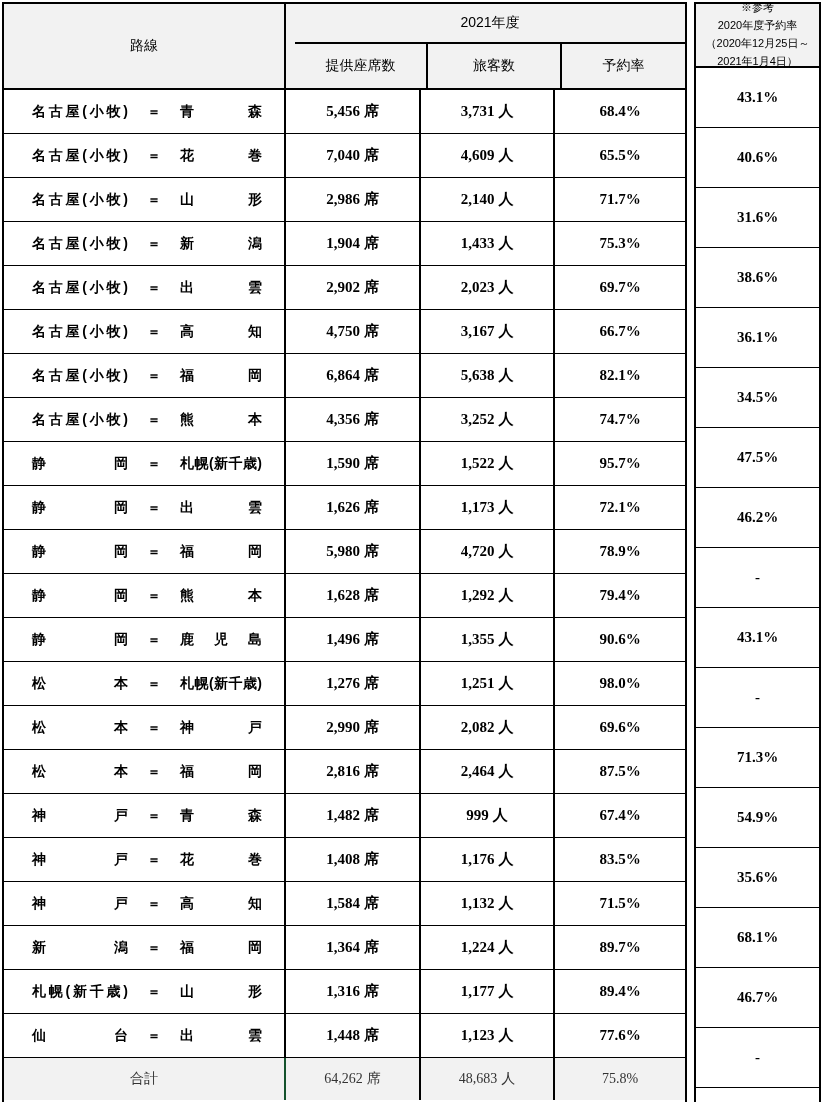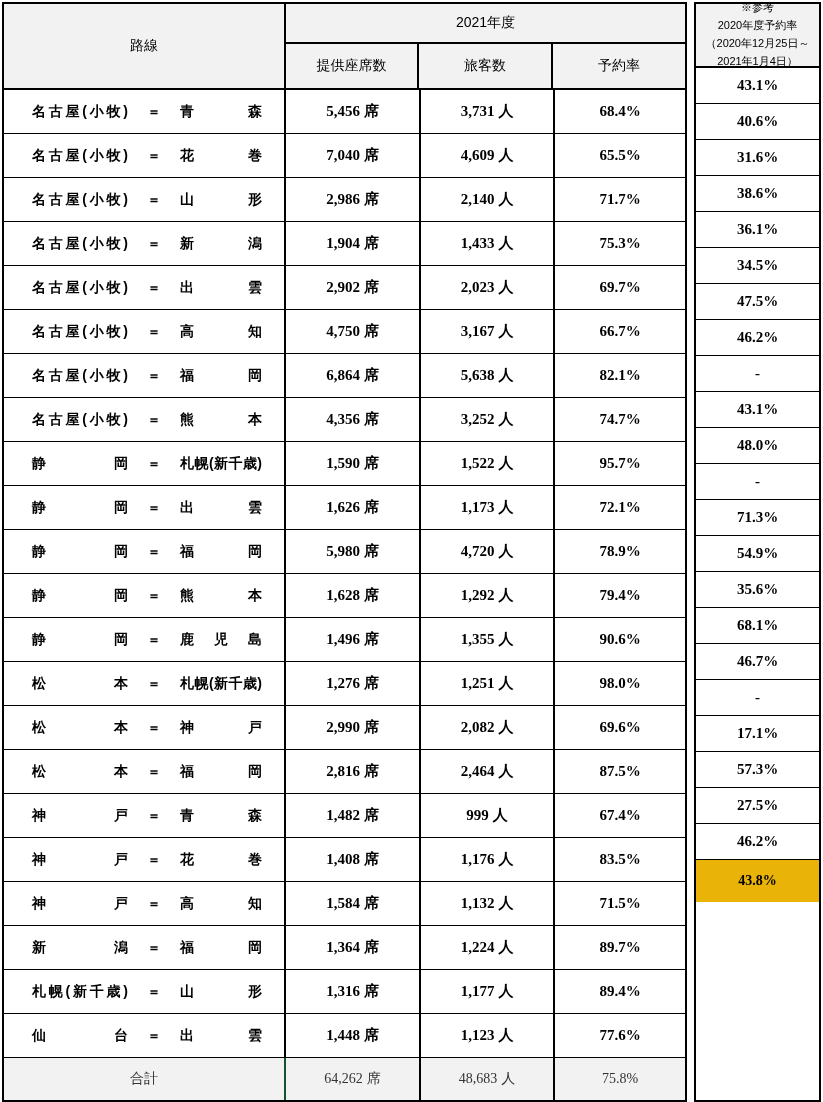--- a/index.html
+++ b/index.html
@@ -25,21 +25,21 @@
     grid-template-columns: 282px 1fr;
     height: 86px;
     border-bottom: 2px solid #000;
     background: #f2f2f2;
   }
   .h-route {
     border-right: 2px solid #000;
     display: flex; align-items: center; justify-content: center;
     font-size: 14px;
   }
-  .h-right { display: flex; flex-direction: column; }
+  .h-right { display: flex; flex-direction: column; margin-left: 9px; }
   .h-year {
     height: 40px;
     border-bottom: 2px solid #000;
     display: flex; align-items: center; justify-content: center;
     font-size: 14px;
   }
   .h-cols {
     flex: 1;
     display: grid;
     grid-template-columns: 133px 134px 1fr;
@@ -108,21 +108,21 @@
   .r-header {
     height: 64px;
     border-bottom: 2px solid #000;
     background: #f2f2f2;
     display: flex; flex-direction: column;
     align-items: center; justify-content: center;
     font-size: 11px;
     line-height: 1.62;
   }
   .r-row {
-    height: 36px;
+    height: 60px;
     border-bottom: 1px solid #000;
     display: flex; align-items: center; justify-content: center;
     font-family: "Liberation Serif", serif;
     font-size: 15px;
     font-weight: bold;
   }
   .r-total {
     height: 42px;
     display: flex; align-items: center; justify-content: center;
     font-family: "Liberation Serif", serif;
@@ -626,23 +626,20 @@
   </div>
 
   <div class="r-row">
     <span>-</span>
   </div>
 
   <div class="r-row">
     <span>43.1%</span>
   </div>
 
-  <div class="r-row">
-    <span>48.0%</span>
-  </div>
 
   <div class="r-row">
     <span>-</span>
   </div>
 
   <div class="r-row">
     <span>71.3%</span>
   </div>
 
   <div class="r-row">

